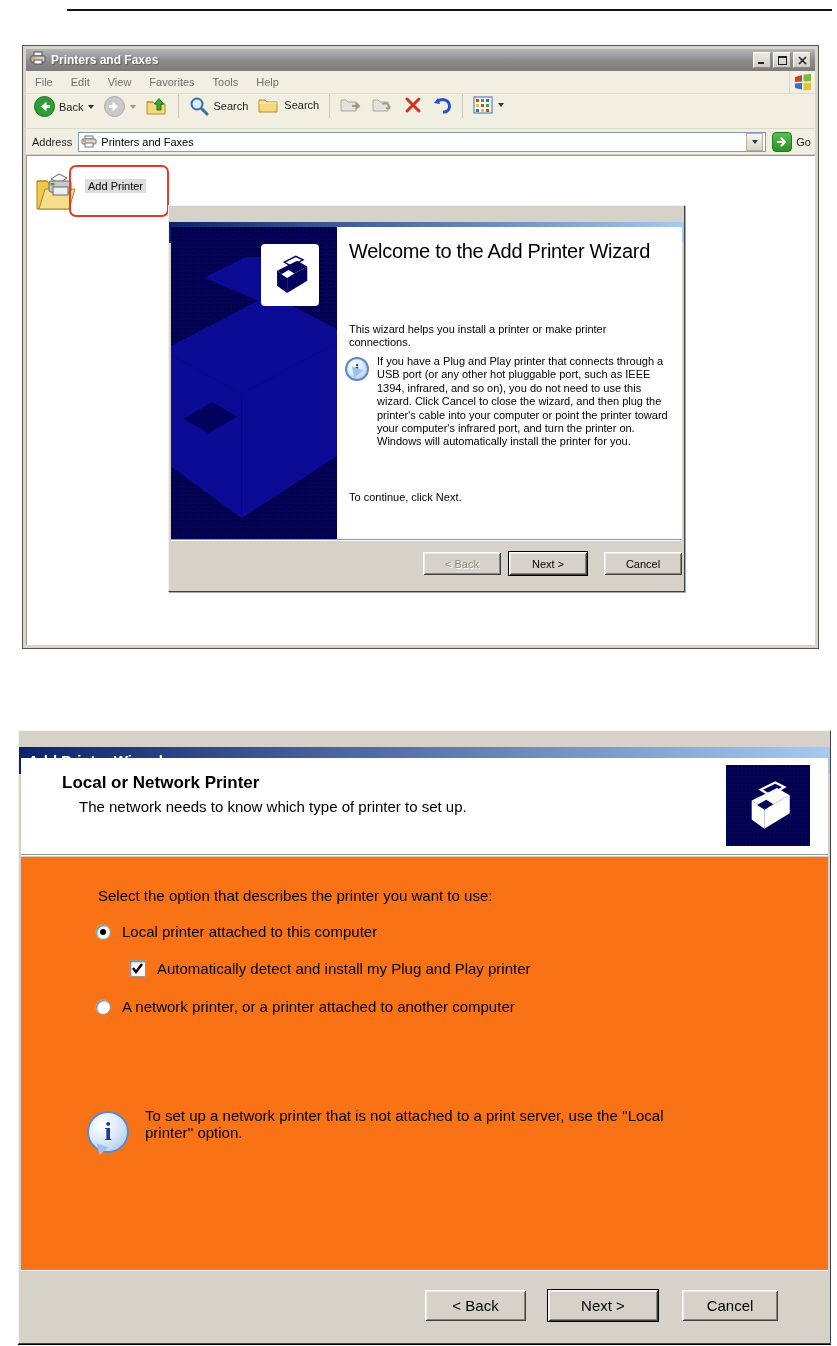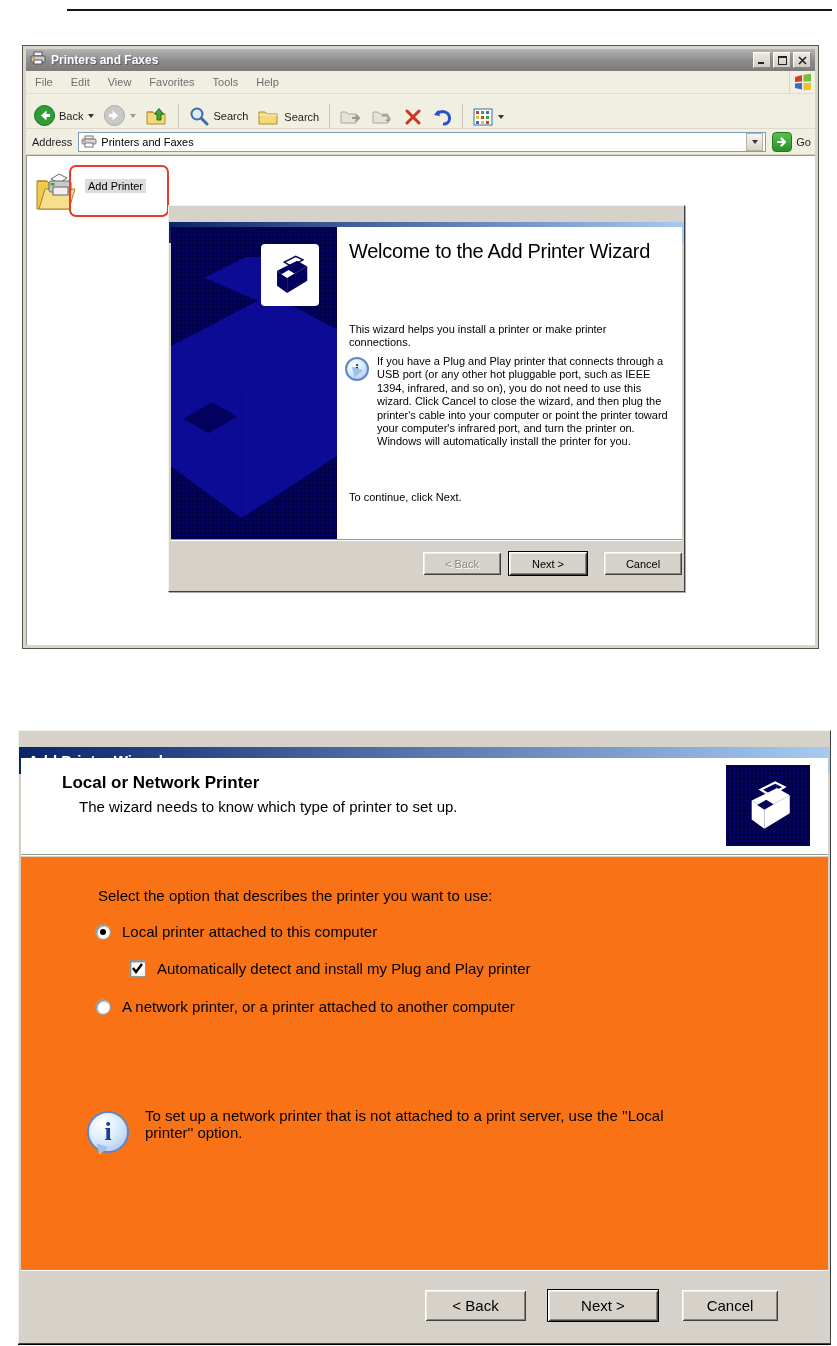--- a/index.html
+++ b/index.html
@@ -25,21 +25,21 @@
     border:1px solid #8a887f; border-top-color:#fff; border-left-color:#fff;
     display:flex; align-items:center; justify-content:center; font-size:10px; line-height:10px; color:#222; }
 
   #menubar { position:absolute; left:3px; right:3px; top:25px; height:23px; background:#f1efe2;
     display:flex; align-items:center; border-bottom:1px solid #e0ddd0; }
   .menu-item { font-size:11px; color:#6e6e6e; padding:4px 9px; }
   #menubar .spacer { flex:1; }
   .winlogo-box { width:26px; height:23px; border-left:1px solid #d9d6c9; display:flex; align-items:center; justify-content:center; }
 
   #toolbar { position:absolute; left:3px; right:3px; top:48px; height:35px; background:#f1efe2;
-    display:flex; align-items:flex-end; gap:2px; padding:0 4px; border-bottom:1px solid #ddd9cb; }
+    display:flex; align-items:flex-start; gap:2px; padding:0 4px; border-bottom:1px solid #ddd9cb; }
   .tbtn { display:flex; align-items:center; gap:4px; padding:2px 4px; font-size:11px; color:#1c1c1c; }
   .tbtn.disabled { color:#9a988d; }
   .vsep { width:1px; height:24px; background:#cbc8ba; margin:0 4px; }
   .dd-arrow { width:0; height:0; border-left:3px solid transparent; border-right:3px solid transparent;
     border-top:4px solid #333; margin-left:1px; }
   .dd-arrow.dim { border-top-color:#9a988d; }
 
   #addressbar { position:absolute; left:3px; right:3px; top:83px; height:26px; background:#f1efe2;
     display:flex; align-items:center; padding:0 4px 0 6px; border-bottom:1px solid #d4d0c2; }
   #addressbar .addr-label { font-size:11px; color:#1c1c1c; margin-right:6px; }
@@ -366,21 +366,21 @@
   </div>
 </div>
 
 <div id="wizard2" class="abs">
   <div class="wiz-titlebar">
     <span>Add Printer Wizard</span>
   </div>
 
   <div id="w2-header">
     <span id="w2-header-title">Local or Network Printer</span>
-    <span id="w2-header-sub">The wizard needs to know which type of printer to set up.</span>
+    <span id="w2-header-sub">The network needs to know which type of printer to set up.</span>
     <span id="w2-header-icon" class="navy-dither">
       <svg width="58" height="60" viewBox="0 0 64 64">
         <polygon points="24,14 40,6 50,11 34,20" fill="#02025e" stroke="#fff" stroke-width="2.5"></polygon>
         <polygon points="14,26 42,12 56,20 28,35" fill="#fff"></polygon>
         <polygon points="28,35 56,20 56,40 28,57" fill="#fff"></polygon>
         <polygon points="14,26 28,35 28,57 14,47" fill="#fff"></polygon>
         <polygon points="20,31 30,25 38,30 28,36" fill="#02025e"></polygon>
       </svg>
     </span>
   </div>

